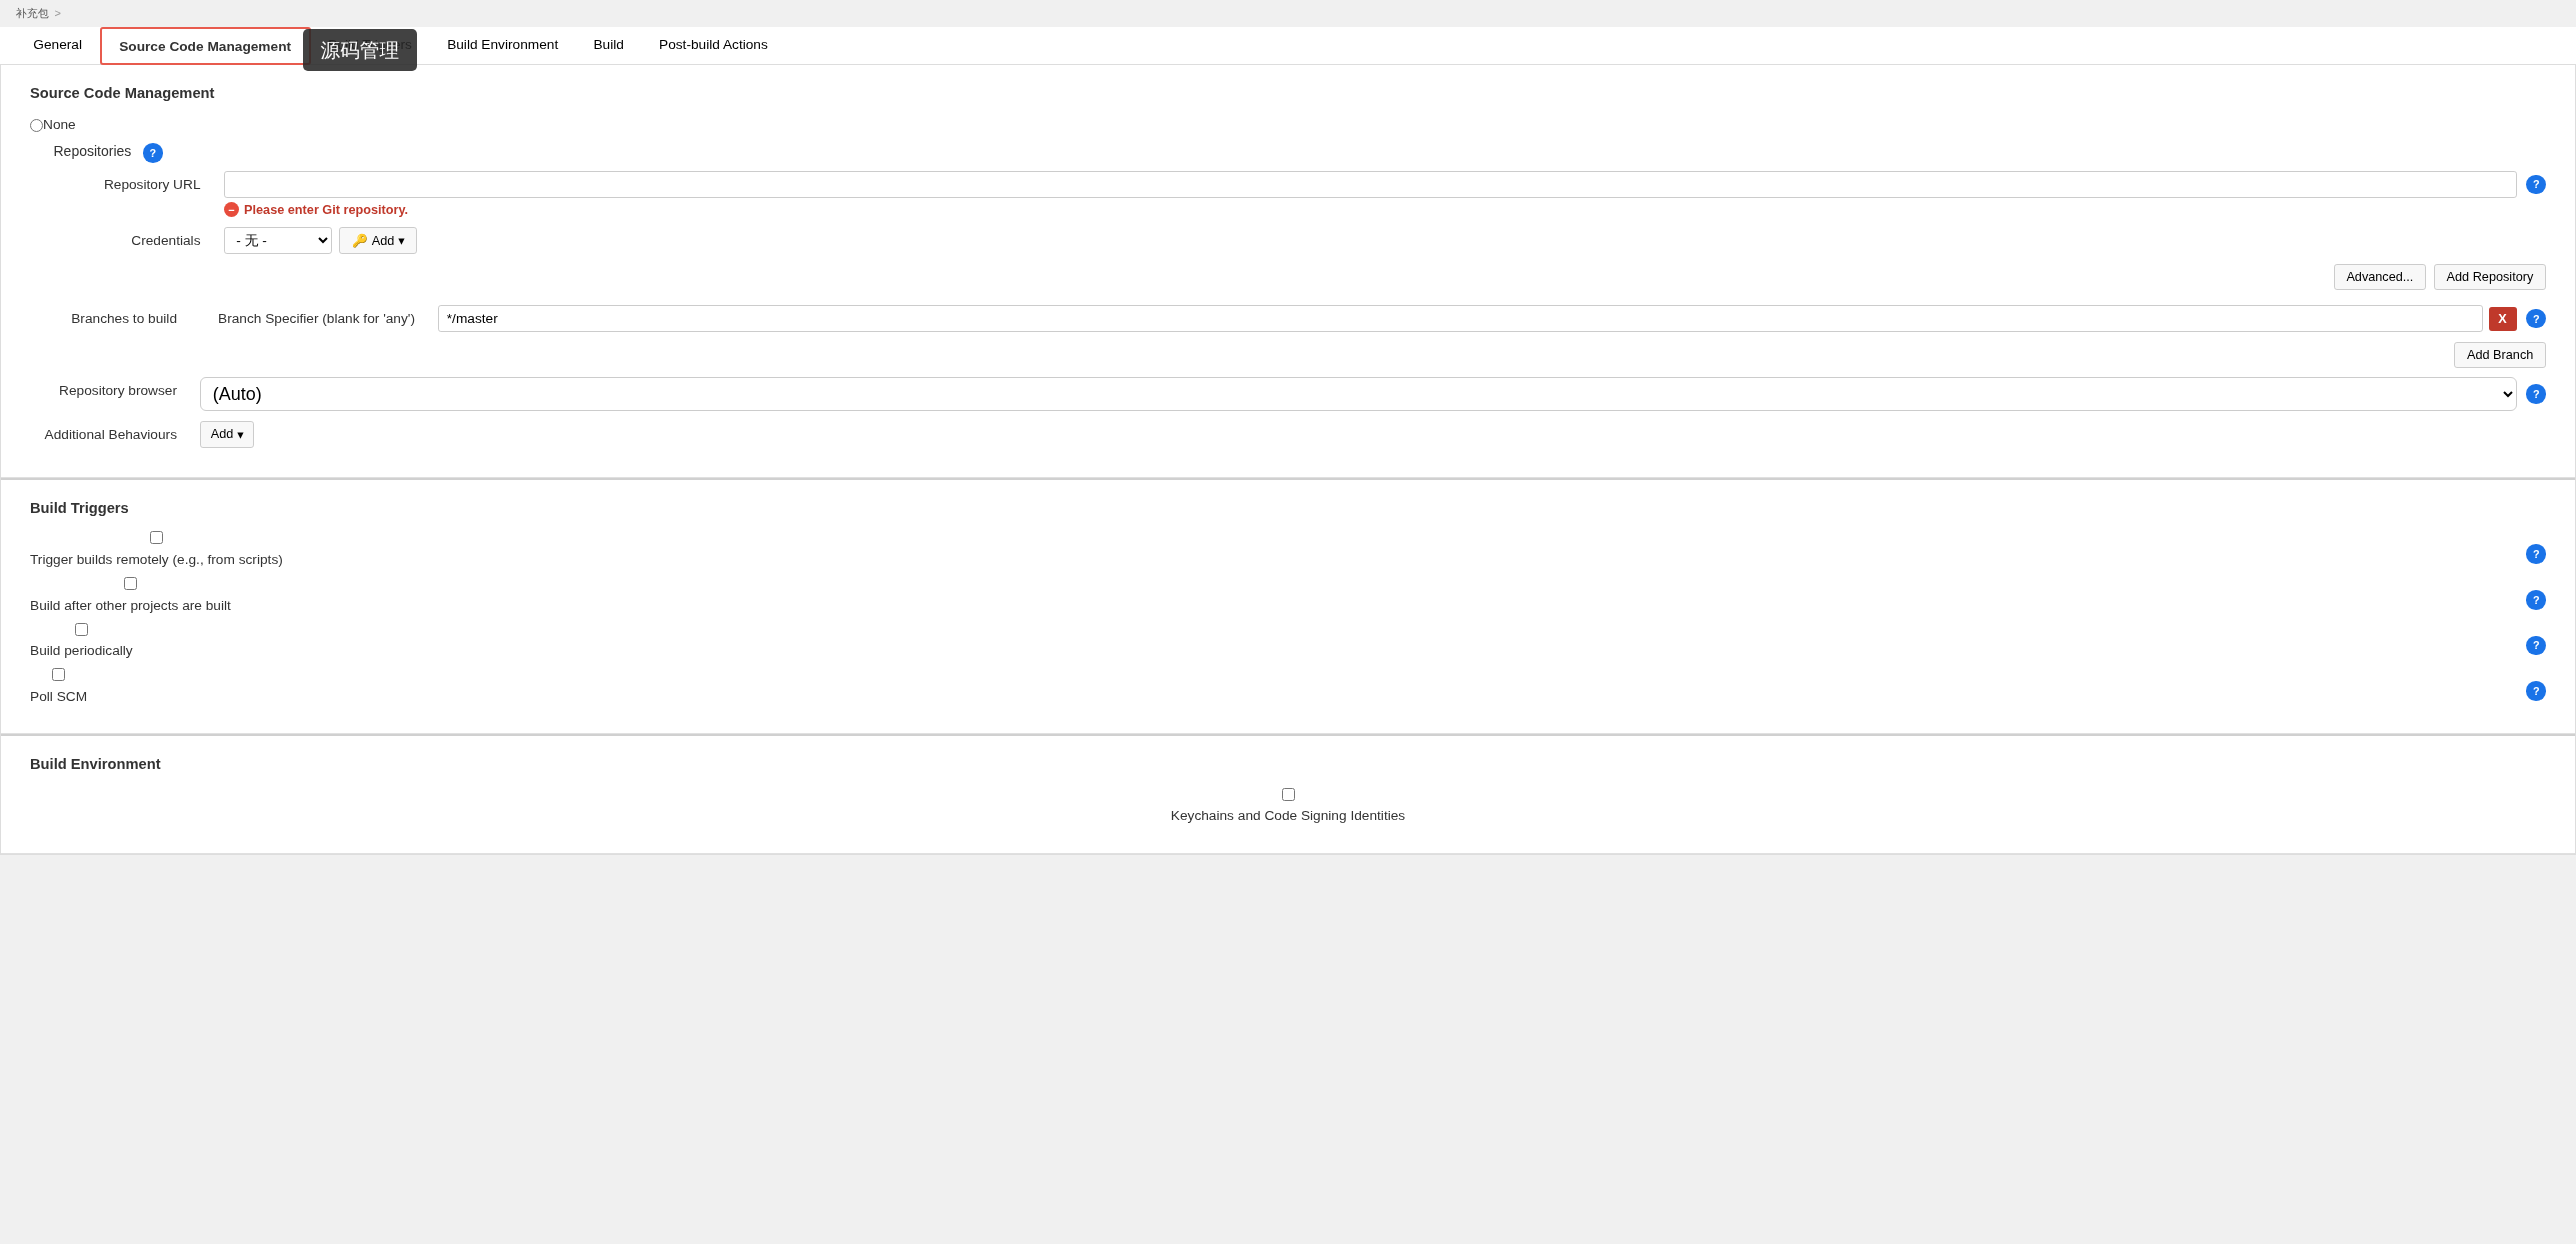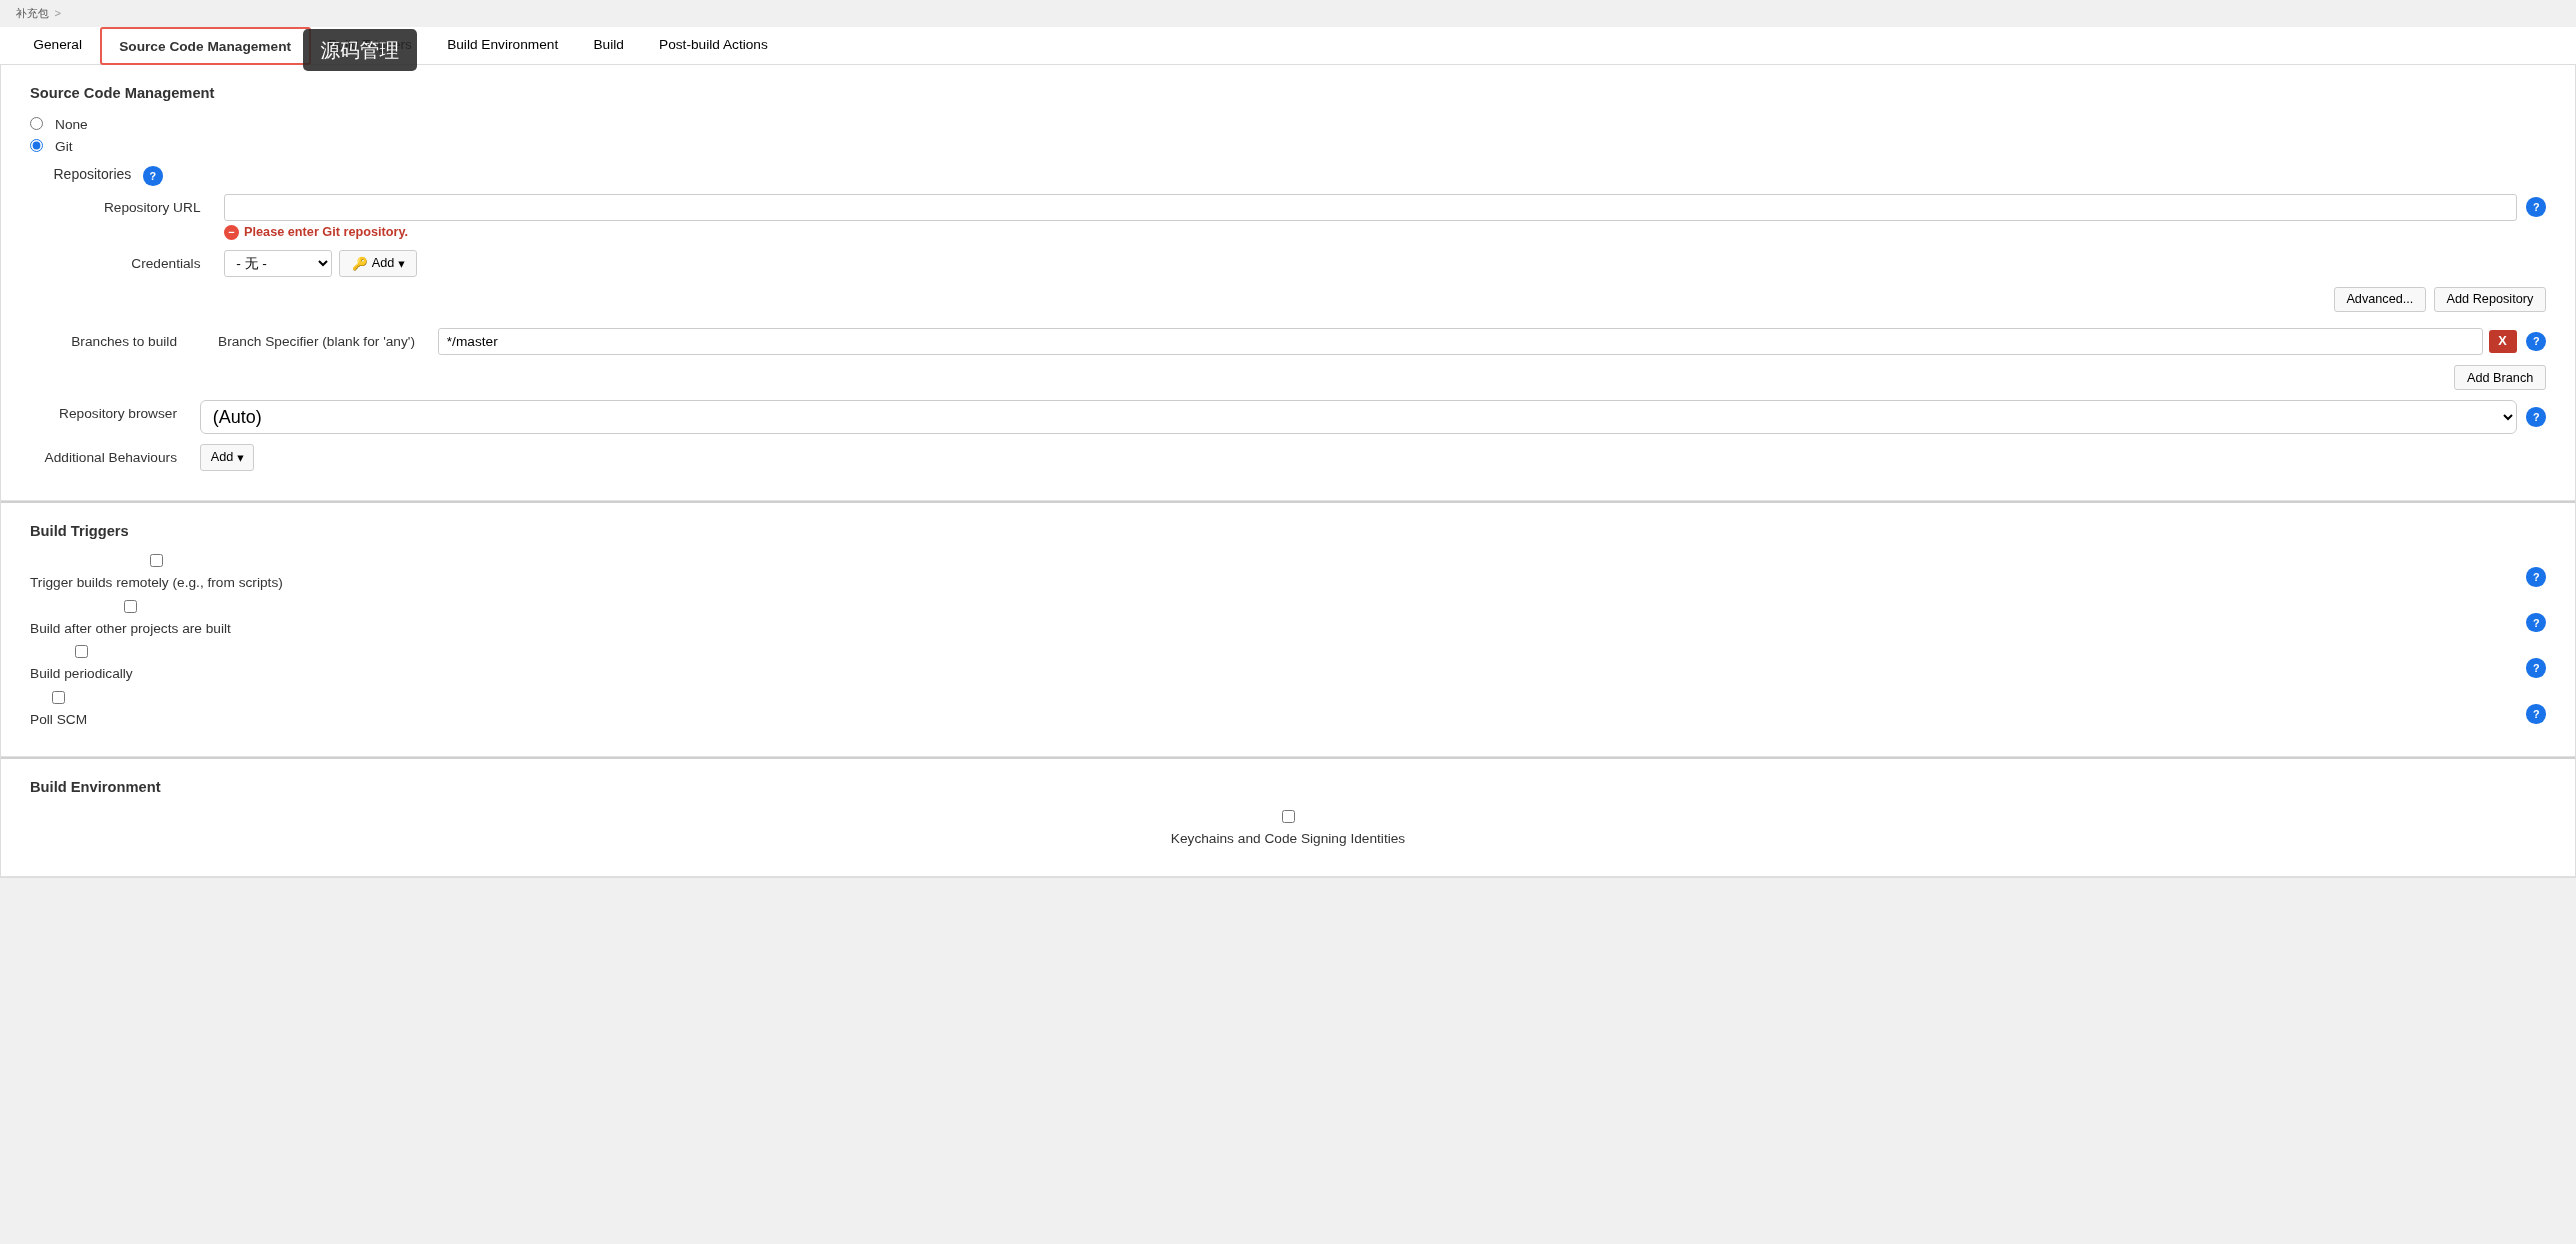--- a/index.html
+++ b/index.html
@@ -74,22 +74,22 @@
       padding: 19.6px 29px 19.6px 29px;
       border-bottom: 1px solid #e0e0e0;
     }
     .section-title {
       font-size: 14.7px;
       font-weight: 700;
       margin-bottom: 15.7px;
     }
     .radio-item {
       display: flex;
-      align-items: flex-start;
-      gap: 12px;
+      align-items: flex-end;
+      gap: 0;
       margin-bottom: 7.8px;
       font-size: 13.7px;
     }
     input[type="radio"] { accent-color: #1a73e8; }
 
     
     .repos-section {
       margin-top: 11.7px;
       margin-left: 23.5px;
     }
@@ -286,24 +286,20 @@
 <div class="main-content">
 
   <div class="section section-scm">
     <div class="section-title">Source Code Management</div>
 
     <div class="radio-item">
       <input type="radio" name="scm" id="none-radio" style="">
       <label for="none-radio">None</label>
     </div>
 
-    <div class="radio-item">
-      <input type="radio" name="scm" id="git-radio" checked="" style="">
-      <label for="git-radio">Git</label>
-    </div>
 
     <div class="repos-section">
       <div style="display:flex; align-items:flex-start; gap:7.8px;">
         <div class="repos-label">Repositories</div>
         <span class="help-icon">?</span>
       </div>
 
       <div class="form-row">
         <div class="form-label">Repository URL</div>
         <div class="form-input-group">

